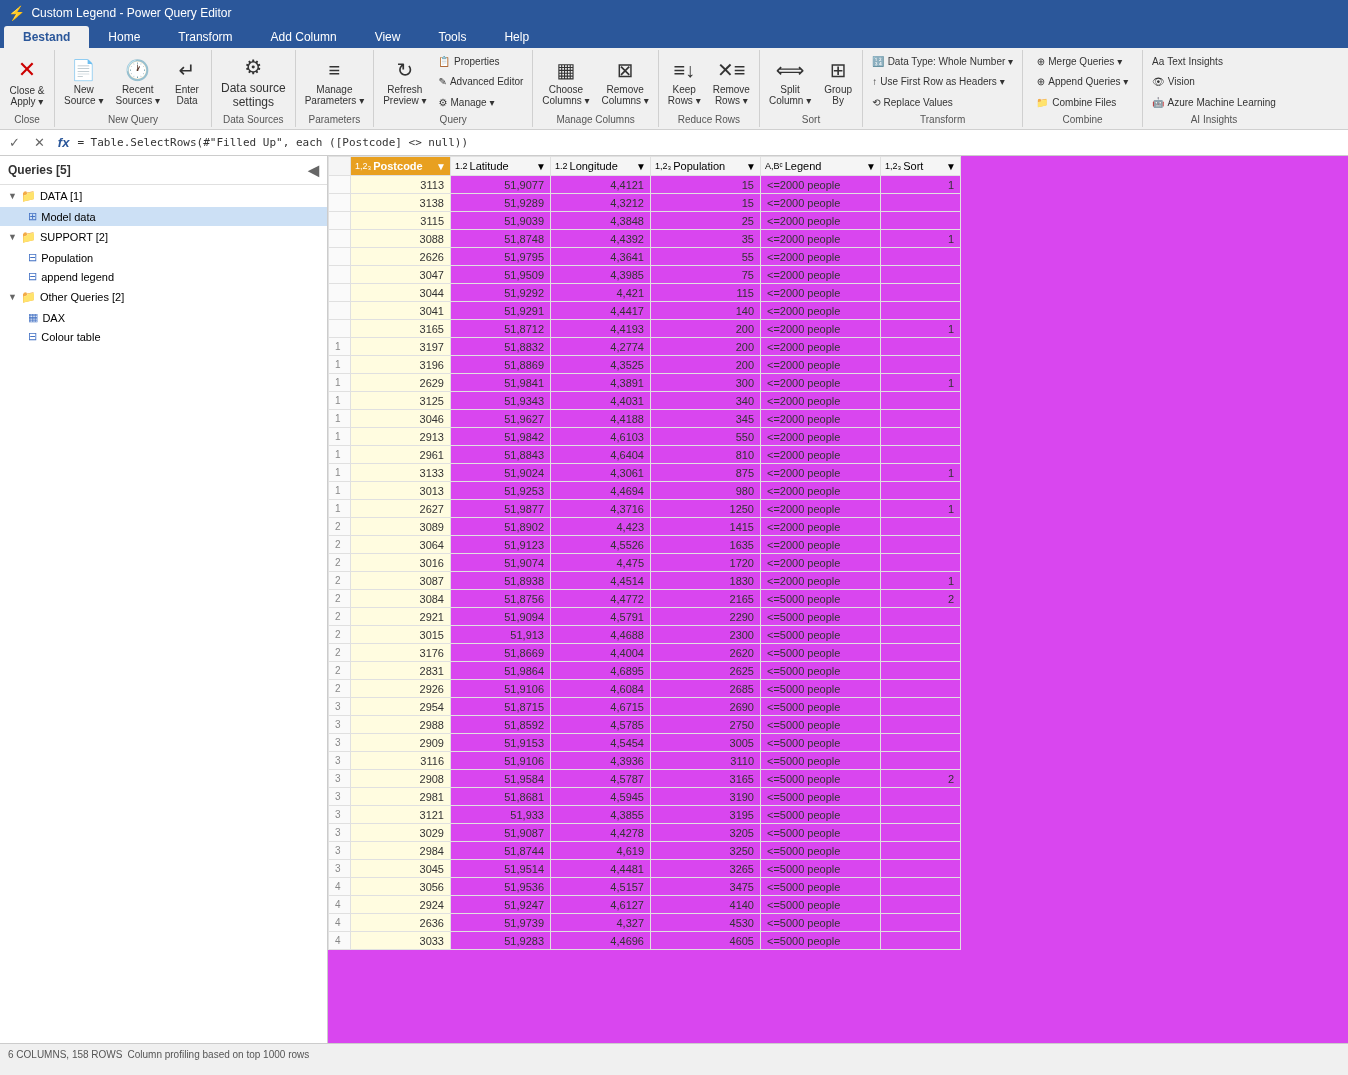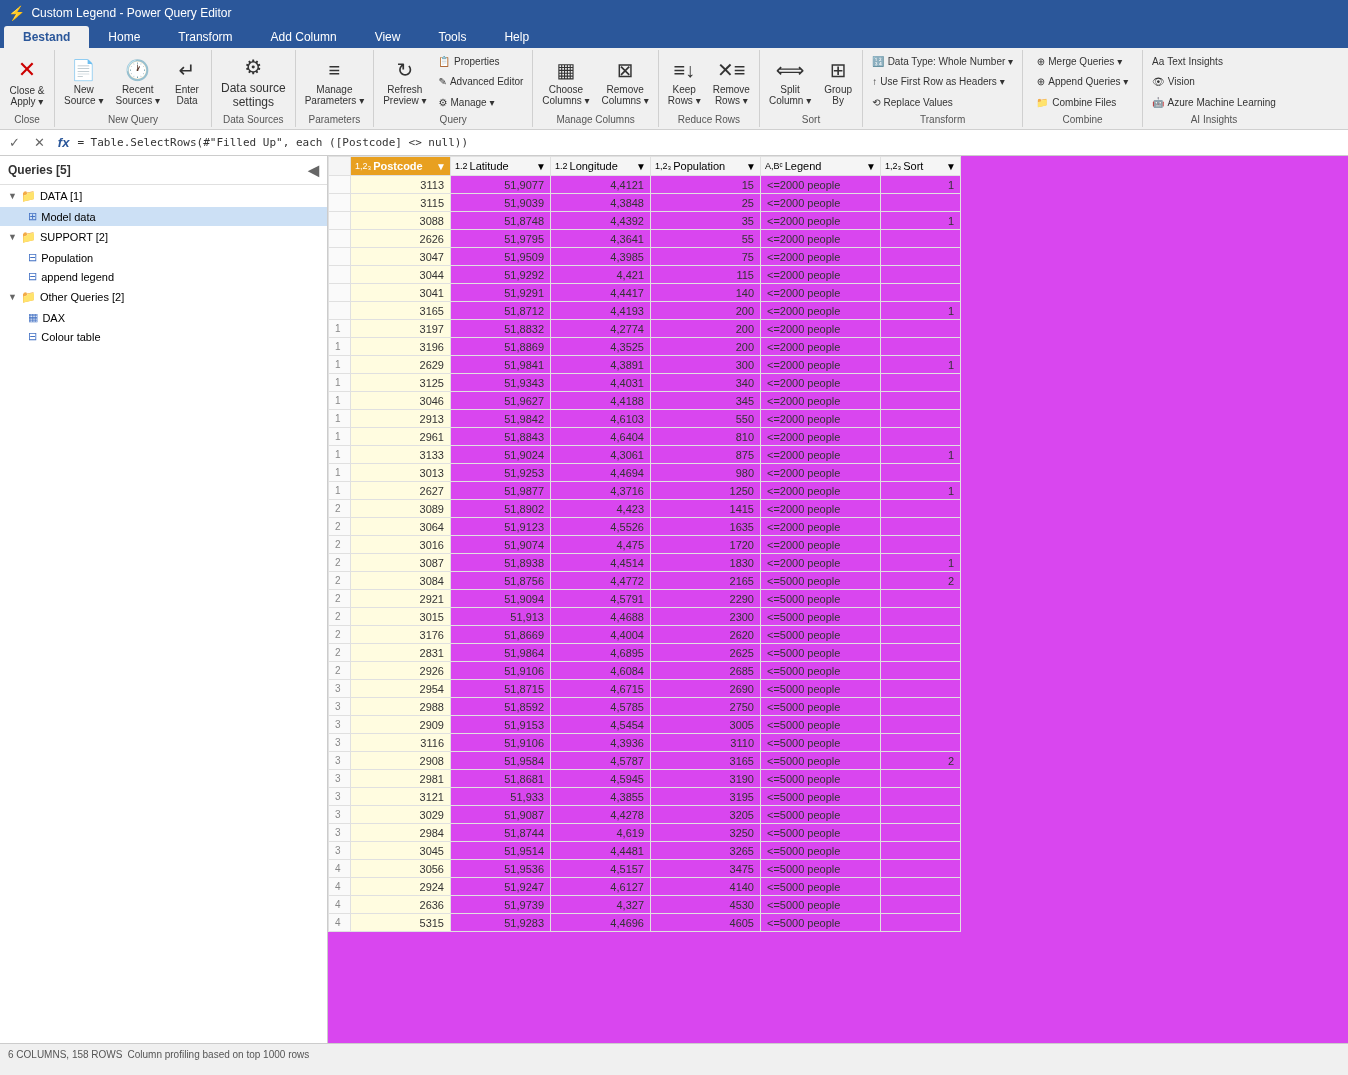--- a/index.html
+++ b/index.html
@@ -557,20 +557,29 @@
               <td class="row-num"></td>
               <td class="active-col-cell" style="text-align: right;">3113</td>
               <td>51,9077</td>
               <td>4,4121</td>
               <td>15</td>
               <td class="text-cell">&lt;=2000 people</td>
               <td>1</td>
             </tr>
             <tr>
               <td class="row-num"></td>
+              <td class="active-col-cell" style="text-align: right;">3138</td>
+              <td>51,9289</td>
+              <td>4,3212</td>
+              <td>15</td>
+              <td class="text-cell">&lt;=2000 people</td>
+              <td></td>
+            </tr>
+            <tr>
+              <td class="row-num"></td>
               <td class="active-col-cell" style="text-align: right;">3115</td>
               <td>51,9039</td>
               <td>4,3848</td>
               <td>25</td>
               <td class="text-cell">&lt;=2000 people</td>
               <td></td>
             </tr>
             <tr>
               <td class="row-num"></td>
               <td class="active-col-cell" style="text-align: right;">3088</td>
@@ -917,21 +926,21 @@
               <td class="row-num">4</td>
               <td class="active-col-cell" style="text-align: right;">2636</td>
               <td>51,9739</td>
               <td>4,327</td>
               <td>4530</td>
               <td class="text-cell">&lt;=5000 people</td>
               <td></td>
             </tr>
             <tr>
               <td class="row-num">4</td>
-              <td class="active-col-cell" style="text-align: right;">5315</td>
+              <td class="active-col-cell" style="text-align: right;">3033</td>
               <td>51,9283</td>
               <td>4,4696</td>
               <td>4605</td>
               <td class="text-cell">&lt;=5000 people</td>
               <td></td>
             </tr>
           </tbody>
       </table>
     </div>
   </div>

